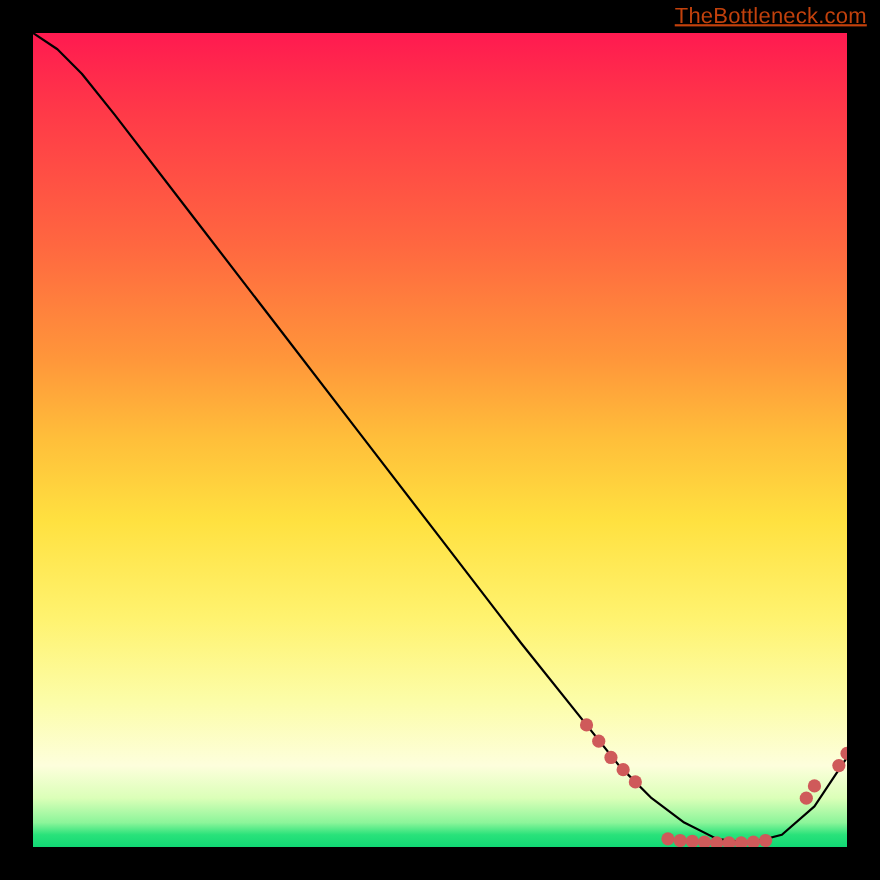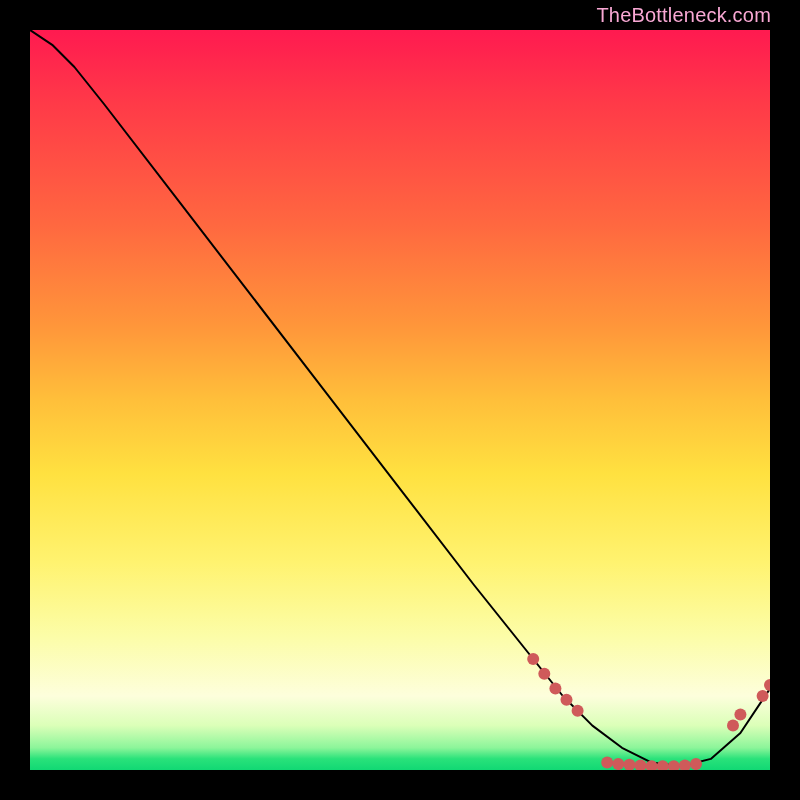--- a/index.html
+++ b/index.html
@@ -13,26 +13,27 @@
   }
   .stage {
     position: relative;
     width: 800px;
     height: 800px;
     background: #000;
   }
   .watermark {
     position: absolute;
     top: 4px;
-    right: 29px;
+    right: 12px;
     font-size: 20px;
-    color: #f9a8d4;
+    color: #c2410c;
     font-weight: 500;
     letter-spacing: 0.2px;
     user-select: none;
+    text-decoration: underline;
   }
   .plot-area {
     position: absolute;
     left: 30px;
     top: 30px;
     width: 740px;
     height: 740px;
   }
   .gradient {
     position: absolute;

